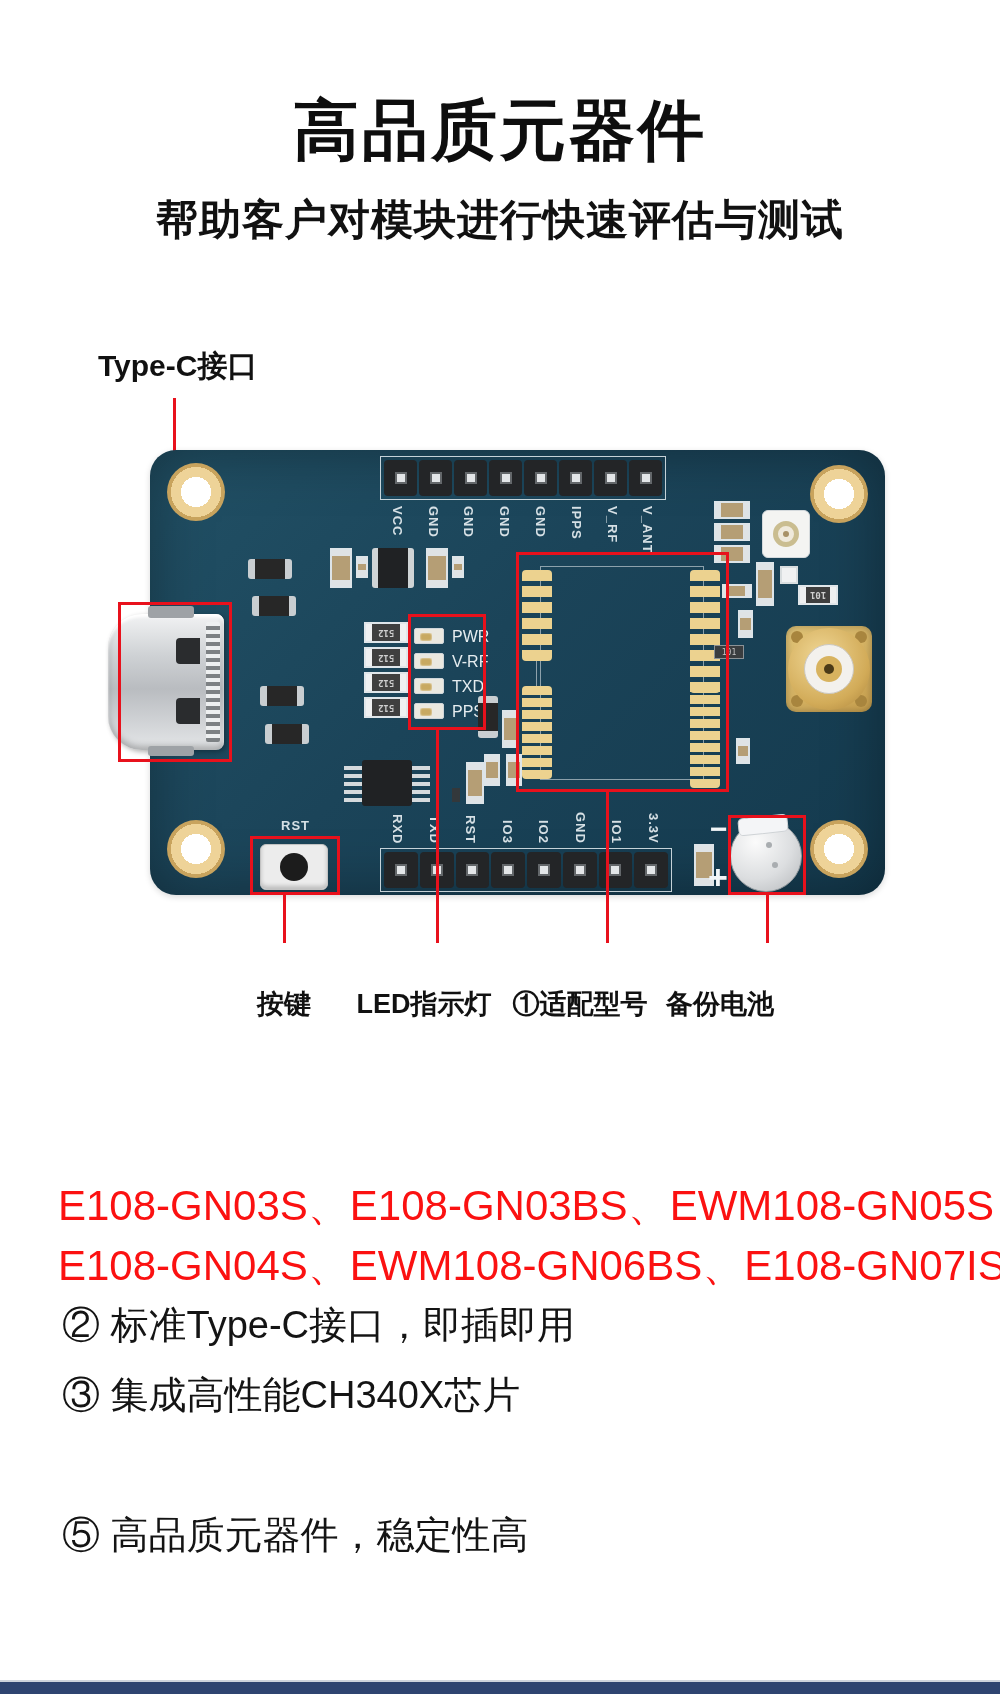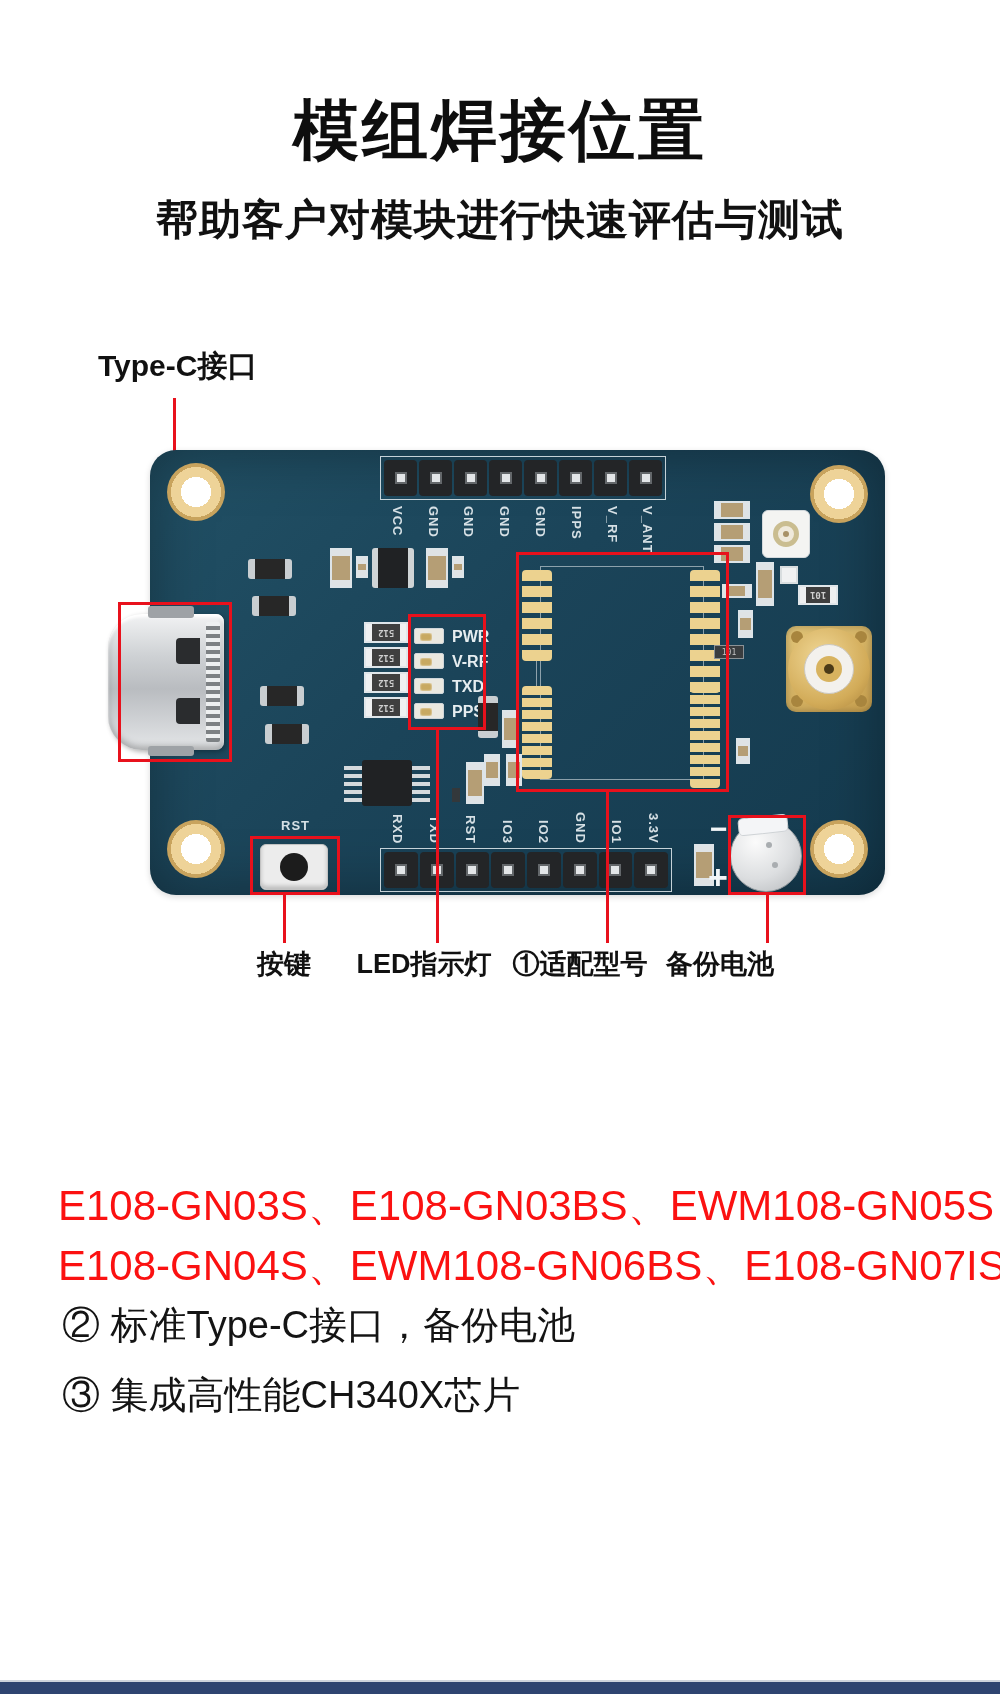--- a/index.html
+++ b/index.html
@@ -8,21 +8,21 @@
   }
   *{margin:0;padding:0;box-sizing:border-box}
   body{background:#ffffff;font-family:"Liberation Sans",sans-serif}
   .page{position:relative;width:1000px;height:1694px;background:#ffffff;overflow:hidden}
   .abs{position:absolute}
   .title{position:absolute;left:0;top:86px;width:1000px;text-align:center;
     font-size:66px;font-weight:800;color:#0e0e0e;letter-spacing:3px}
   .subtitle{position:absolute;left:0;top:192px;width:1000px;text-align:center;
     font-size:42px;font-weight:600;color:#111;letter-spacing:1px}
   .callout-top{position:absolute;font-size:30px;font-weight:700;color:#111}
-  .callout-bot{position:absolute;top:946px;transform:translateX(-50%);
+  .callout-bot{position:absolute;top:986px;transform:translateX(-50%);
     font-size:27px;font-weight:600;color:#111;white-space:nowrap}
   .rline{position:absolute;width:3px;background:var(--red)}
   .rbox{position:absolute;border:3px solid var(--red)}
   
   .board{position:absolute;left:150px;top:450px;width:735px;height:445px;border-radius:26px;
     background:linear-gradient(135deg,#215065 0%,#1b4459 45%,#143a4e 100%);
     box-shadow:inset 0 0 60px rgba(0,0,0,.35), 0 2px 6px rgba(0,0,0,.15)}
   .hole{position:absolute;width:58px;height:58px;border-radius:50%;
     background:radial-gradient(circle,#ffffff 0 15px,#eed398 15px 25px,#c8a35d 25px 29px)}
   .pinstrip{position:absolute;display:flex;gap:2px;padding:3px;border:1px solid rgba(228,236,240,.85)}
@@ -43,42 +43,42 @@
     background:linear-gradient(90deg,#eff0f1 0 6px,#3f3f3f 6px calc(100% - 6px),#eff0f1 calc(100% - 6px))}
   .rchip span{font-family:"DejaVu Sans Mono",monospace;font-size:9px;font-weight:700;
     color:#cfcfcf;transform:rotate(180deg)}
   .rdark{position:absolute;background:#3a3d3f;border:1px solid #8b9296;display:flex;
     align-items:center;justify-content:center}
   .rdark span{font-family:"DejaVu Sans Mono",monospace;font-size:8px;color:#c4c4c4}
   .led{position:absolute;width:30px;height:16px;border:1px solid #cfd6da;background:#eae8e0;
     border-radius:2px}
   .led::after{content:"";position:absolute;left:5px;top:4px;width:12px;height:8px;
     border-radius:2px;background:#c8a961;box-shadow:inset 0 0 2px #fff}
-  .ledlab{position:absolute;font-size:16px;font-weight:700;color:#e6edf0}
+  .ledlab{position:absolute;font-size:16px;font-weight:400;color:#e6edf0}
   .icbody{position:absolute;background:#202224;border-radius:3px}
   .icside{position:absolute;border-radius:3px;
     background:linear-gradient(90deg,#cfd4d6 0 6px,#202224 6px calc(100% - 6px),#cfd4d6 calc(100% - 6px))}
   .soicpins{position:absolute;background:repeating-linear-gradient(180deg,#d5dadd 0 4px,rgba(0,0,0,0) 4px 8px)}
   .pads16{position:absolute;width:30px;border-radius:4px;
     background:repeating-linear-gradient(180deg,var(--gold) 0 11px,rgba(0,0,0,0) 11px 16px)}
   .pads12{position:absolute;width:30px;border-radius:4px;
     background:repeating-linear-gradient(180deg,var(--gold) 0 9px,rgba(0,0,0,0) 9px 12px)}
   .fpoutline{position:absolute;border:1px solid rgba(255,255,255,.5)}
   .batt-sign{position:absolute;color:#f2f6f8;font-weight:700}
   .feat{position:absolute;left:62px;font-size:38px;color:#141414;font-weight:500;white-space:nowrap}
   .models{position:absolute;left:58px;font-size:42px;color:var(--model-red);font-weight:500;
     letter-spacing:0;white-space:nowrap}
   .silk{position:absolute;font-size:13px;font-weight:700;color:var(--silk);letter-spacing:1px}
 </style>
 </head>
 <body>
 
 <div class="page">
 
-  <h1 class="title">模组焊接位置</h1>
+  <h1 class="title">高品质元器件</h1>
   <div class="subtitle">帮助客户对模块进行快速评估与测试</div>
 
   <div class="callout-top" style="left:98px;top:346px">Type-C接口</div>
   <div class="rline" style="left:173px;top:398px;height:206px"></div>
 
   <div class="board"></div>
 
   <div class="hole" style="left:167px;top:463px"></div>
   <div class="hole" style="left:810px;top:465px"></div>
   <div class="hole" style="left:167px;top:820px"></div>
@@ -239,19 +239,20 @@
   <div class="rline" style="left:606px;top:792px;height:151px"></div>
   <div class="rline" style="left:766px;top:893px;height:50px"></div>
 
   <div class="callout-bot" style="left:284px">按键</div>
   <div class="callout-bot" style="left:424px">LED指示灯</div>
   <div class="callout-bot" style="left:580px">①适配型号</div>
   <div class="callout-bot" style="left:720px">备份电池</div>
 
   <div class="models" style="top:1178px">E108-GN03S、E108-GN03BS、EWM108-GN05S</div>
   <div class="models" style="top:1238px">E108-GN04S、EWM108-GN06BS、E108-GN07IS</div>
-  <div class="feat" style="top:1300px">② 标准Type-C接口，备份电池</div>
+  <div class="feat" style="top:1300px">② 标准Type-C接口，即插即用</div>
   <div class="feat" style="top:1370px">③ 集成高性能CH340X芯片</div>
+  <div class="feat" style="top:1510px">⑤ 高品质元器件，稳定性高</div>
 
   <div class="abs" style="left:0;top:1680px;width:1000px;height:2px;background:#cdd3dc"></div>
   <div class="abs" style="left:0;top:1682px;width:1000px;height:12px;background:var(--navy)"></div>
 
 </div>
 
 </body></html>

